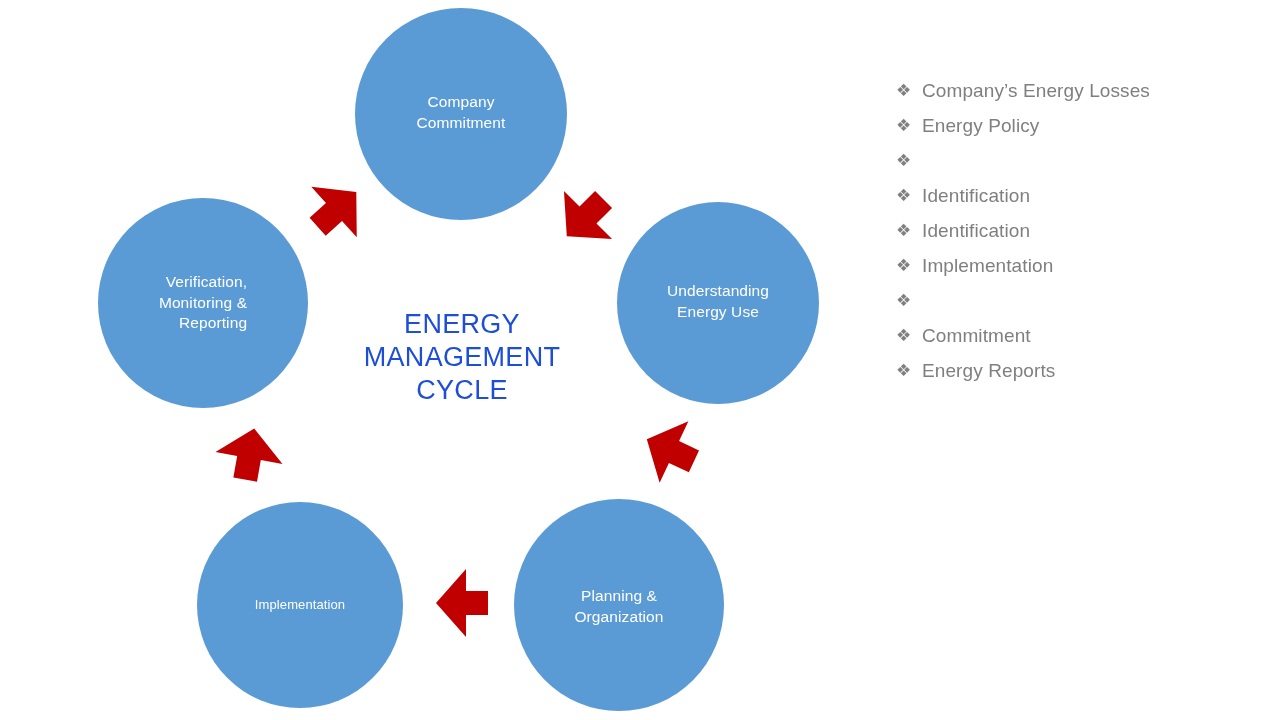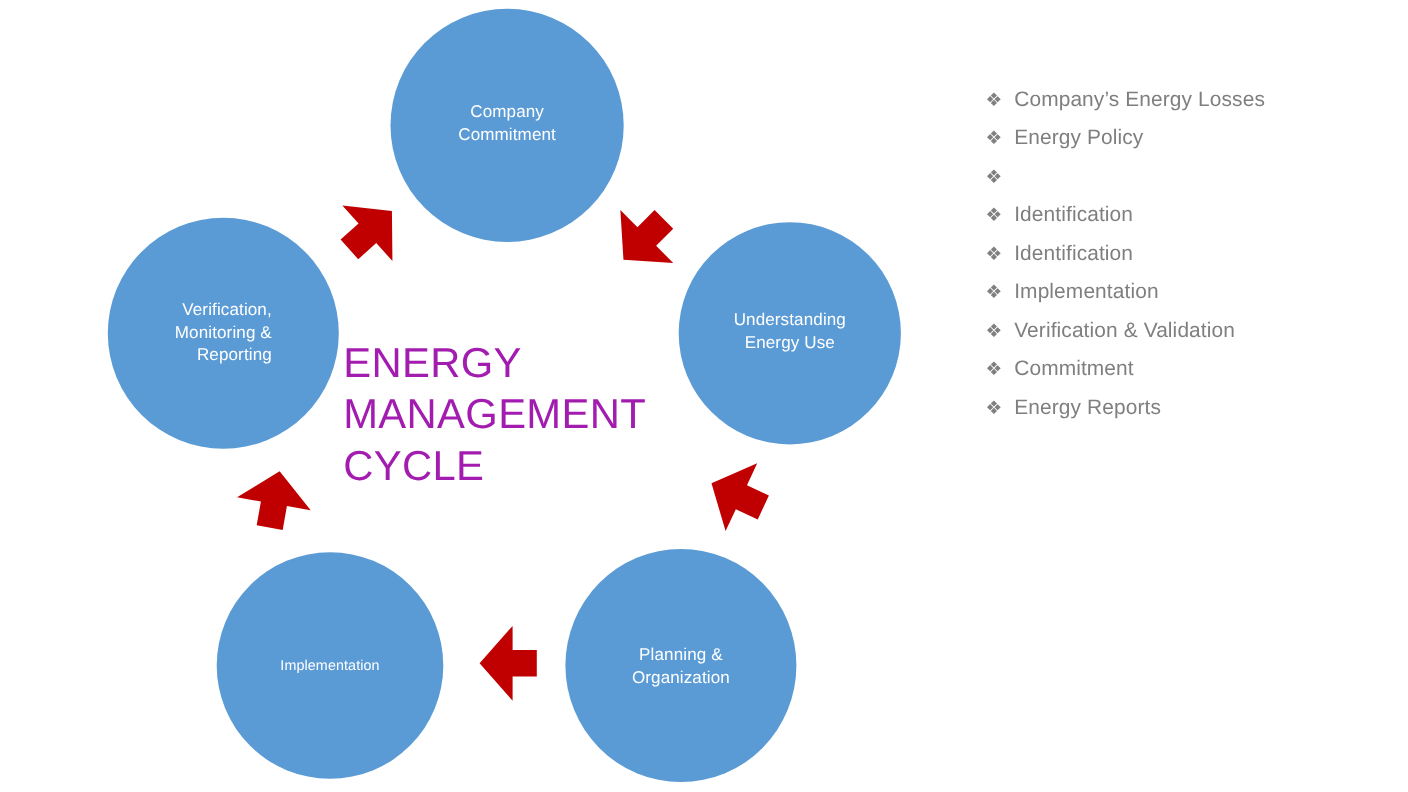--- a/index.html
+++ b/index.html
@@ -71,24 +71,24 @@
   #node-planning .node-label           { transform: translateY(2px); }
   #node-implementation .node-label     { transform: translateY(0px); }
   #node-verification .node-label       { transform: translateY(0px); text-align: right; }
 
   
   #cycle-title {
     position: absolute;
     left: 312px;
     top: 308px;
     width: 300px;
-    text-align: left;
-    color: #a21caf;
-    font-family: "Liberation Sans", sans-serif;
-    font-size: 38px;
+    text-align: center;
+    color: #1d4ed8;
+    font-family: "Liberation Sans", sans-serif;
+    font-size: 27px;
     line-height: 1.22;
     font-weight: 400;
     letter-spacing: 0.3px;
     white-space: pre-line;
     pointer-events: none;
   }
 
   
   #bullet-list {
     position: absolute;
@@ -205,21 +205,20 @@
       <span class="bullet-text">Identification</span>
     </div>
 
     <div class="bullet-row">
       <span class="bullet-marker">❖</span>
       <span class="bullet-text">Implementation</span>
     </div>
 
     <div class="bullet-row">
       <span class="bullet-marker">❖</span>
-      <span class="bullet-text">Verification &amp; Validation</span>
     </div>
 
     <div class="bullet-row">
       <span class="bullet-marker">❖</span>
       <span class="bullet-text">Commitment</span>
     </div>
 
     <div class="bullet-row">
       <span class="bullet-marker">❖</span>
       <span class="bullet-text">Energy Reports</span>

